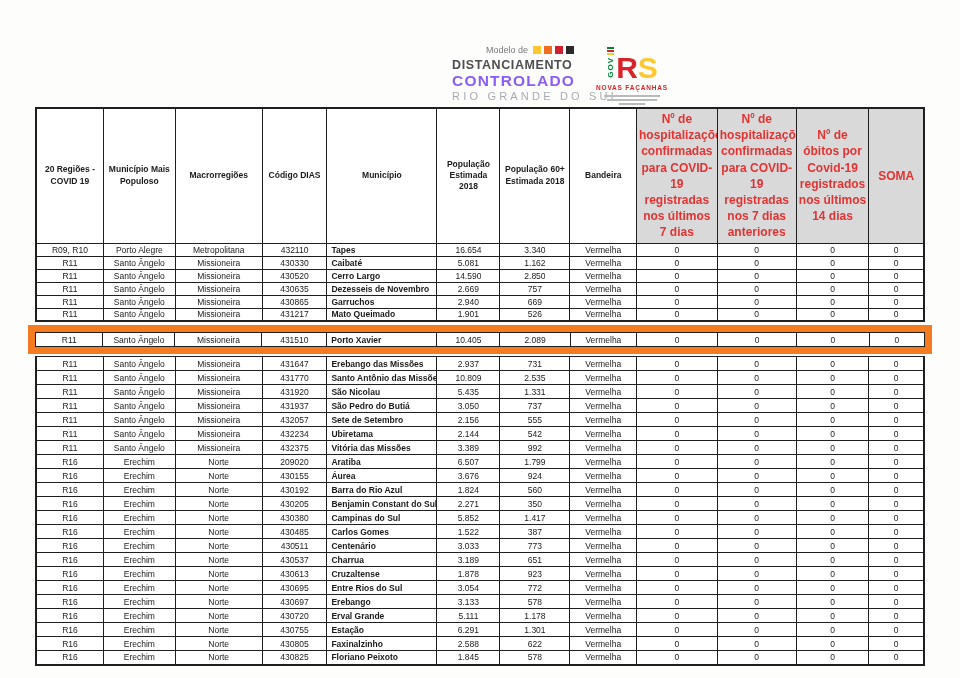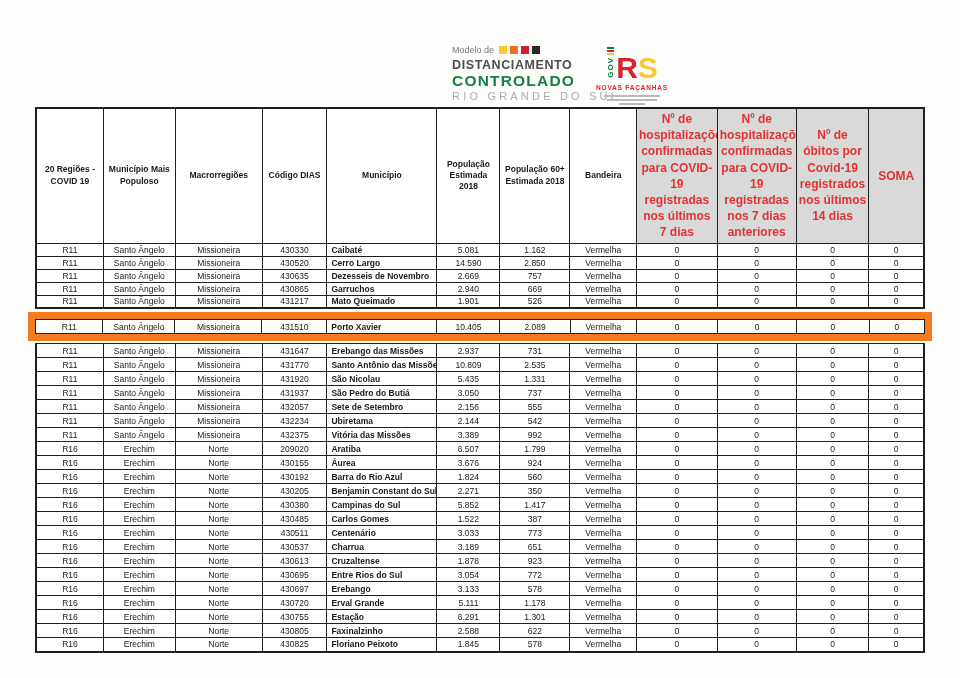--- a/index.html
+++ b/index.html
@@ -6,25 +6,25 @@
   html,body { width:960px; height:678px; }
   body {
     font-family:"Liberation Sans", sans-serif;
     background:#fdfdfc;
     position:relative;
     overflow:hidden;
   }
   
   .logo-row { position:absolute; top:45px; left:452px; display:flex; gap:22px; align-items:flex-start; }
   .modelo-logo { width:122px; text-align:left; }
-  .m-top { display:flex; align-items:center; gap:3px; margin-bottom:3px; }
+  .m-top { display:flex; align-items:center; justify-content:flex-end; gap:3px; margin-bottom:3px; }
   .m-prefix { font-size:9px; color:#77787b; margin-right:2px; }
   .sq { width:8px; height:8px; display:inline-block; }
   .m-l1 { font-size:12.5px; font-weight:bold; color:#4d4d4f; letter-spacing:0.6px; }
-  .m-l2 { font-size:15.5px; font-weight:bold; color:#15803d; letter-spacing:1.2px; }
+  .m-l2 { font-size:15.5px; font-weight:bold; color:#8b5cf6; letter-spacing:1.2px; }
   .m-l3 { font-size:11px; color:#aaabae; letter-spacing:3.2px; margin-top:0; white-space:nowrap; }
   .rs-logo { width:72px; text-align:center; padding-top:2px; }
   .rs-main { display:flex; align-items:flex-end; justify-content:center; }
   .rs-gov-col { display:flex; flex-direction:column; align-items:center; margin-right:1px; padding-bottom:3px; }
   .rs-flagbars { display:flex; flex-direction:column; gap:1px; margin-bottom:2px; }
   .rs-flagbars span { width:7px; height:2px; display:block; }
   .rs-gov { writing-mode:vertical-rl; transform:rotate(180deg); font-size:8px; font-weight:bold; color:#00843d; letter-spacing:1px; }
   .rs-r { font-size:30px; font-weight:bold; color:#d8232a; line-height:0.85; }
   .rs-s { font-size:30px; font-weight:bold; color:#fdc82f; line-height:0.85; }
   .rs-slogan { font-size:6.5px; font-weight:bold; color:#d8232a; letter-spacing:0.8px; margin-top:3px; white-space:nowrap; }
@@ -131,20 +131,34 @@
           <th>População 60+ Estimada 2018</th>
           <th>Bandeira</th>
           <th class="hdr-red">Nº de hospitalizações confirmadas para COVID-19 registradas nos últimos 7 dias</th>
           <th class="hdr-red">Nº de hospitalizações confirmadas para COVID-19 registradas nos 7 dias anteriores</th>
           <th class="hdr-red">Nº de óbitos por Covid-19 registrados nos últimos 14 dias</th>
           <th class="hdr-red">SOMA</th>
         </tr>
       </thead>
       <tbody>
         <tr>
+          <td>R09, R10</td>
+          <td>Porto Alegre</td>
+          <td>Metropolitana</td>
+          <td>432110</td>
+          <td class="c-municipio">Tapes</td>
+          <td>16.654</td>
+          <td>3.340</td>
+          <td>Vermelha</td>
+          <td>0</td>
+          <td>0</td>
+          <td>0</td>
+          <td>0</td>
+        </tr>
+        <tr>
           <td>R11</td>
           <td>Santo Ângelo</td>
           <td>Missioneira</td>
           <td>430330</td>
           <td class="c-municipio">Caibaté</td>
           <td>5.081</td>
           <td>1.162</td>
           <td>Vermelha</td>
           <td>0</td>
           <td>0</td>

